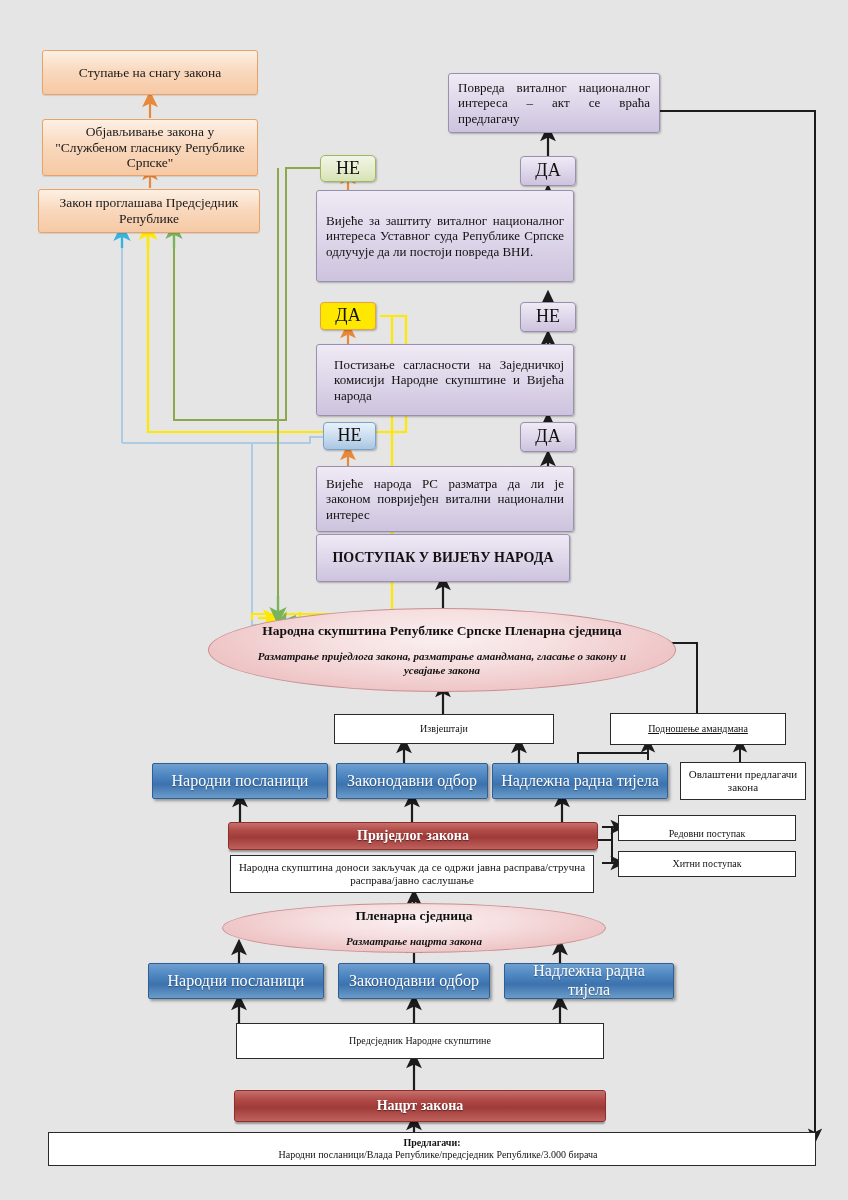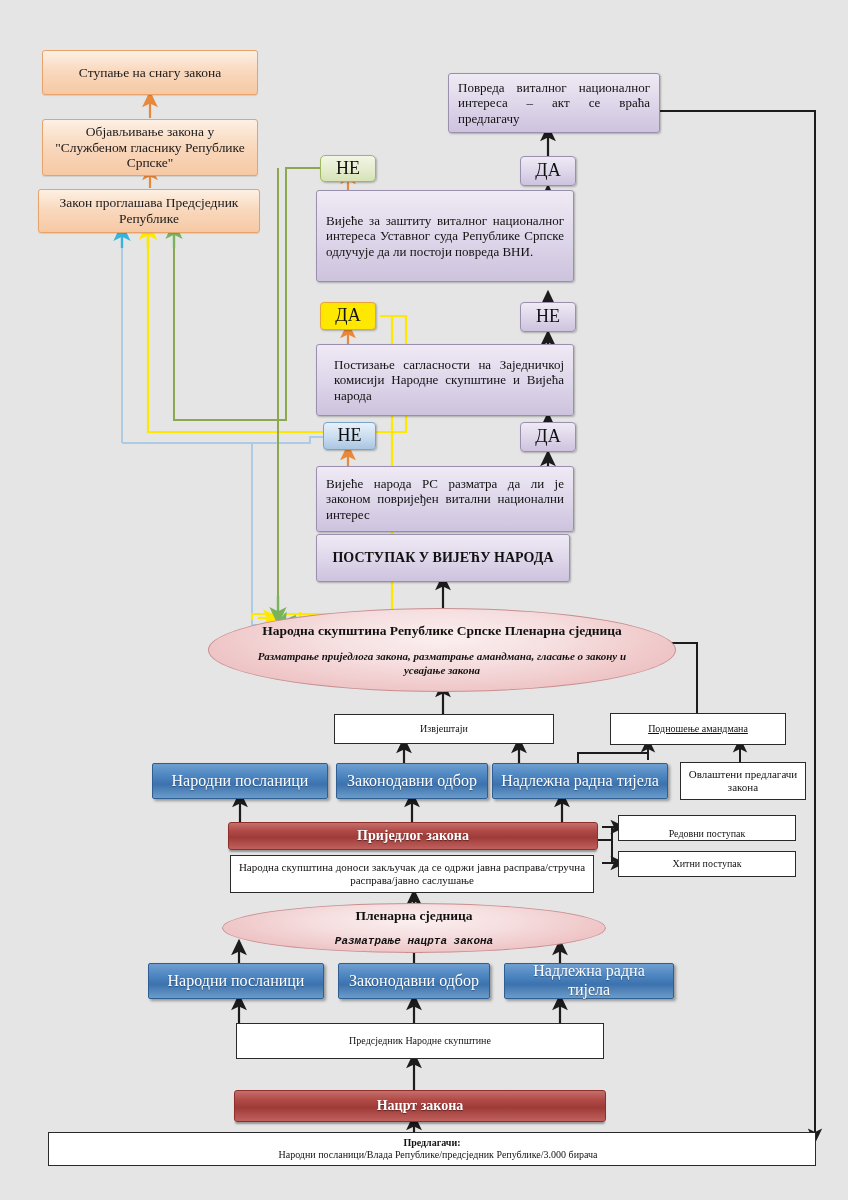--- a/index.html
+++ b/index.html
@@ -271,21 +271,21 @@
   <div class="box white" style="left:618px;top:851px;width:178px;height:26px;">
     <span>Хитни поступак</span>
   </div>
 
   <div class="box white small" style="left:230px;top:855px;width:364px;height:38px;">
     <span>Народна скупштина доноси закључак да се одржи јавна расправа/стручна расправа/јавно саслушање</span>
   </div>
 
   <div class="ellipse" style="left:222px;top:903px;width:384px;height:50px;">
     <div class="ell-t1">Пленарна сједница</div>
-    <div class="ell-t2" style="padding:0 20px;font-family:Liberation Mono, monospace;">Разматрање нацрта закона</div>
+    <div class="ell-t2" style="padding:0 20px;">Разматрање нацрта закона</div>
   </div>
 
   <div class="box bluebox" style="left:148px;top:963px;width:176px;height:36px;">
     <span>Народни посланици</span>
   </div>
 
   <div class="box bluebox" style="left:338px;top:963px;width:152px;height:36px;">
     <span>Законодавни одбор</span>
   </div>
 

